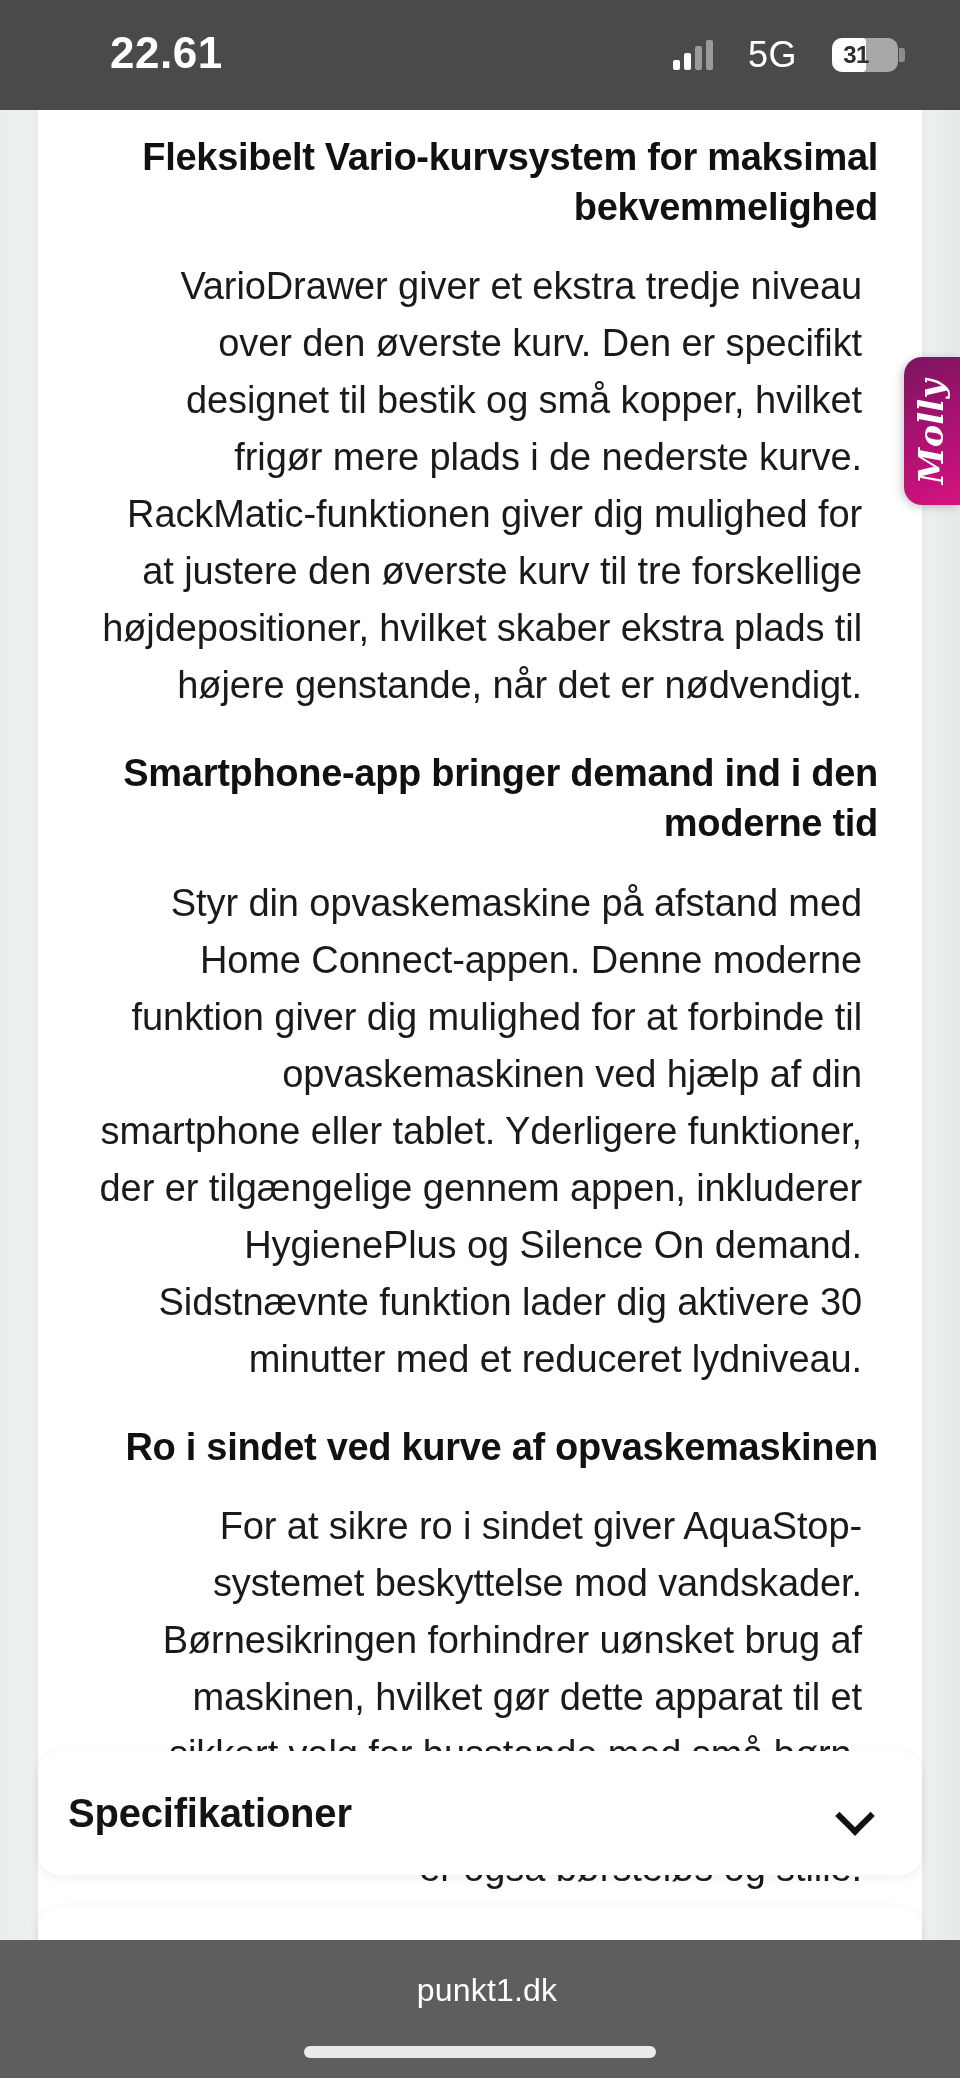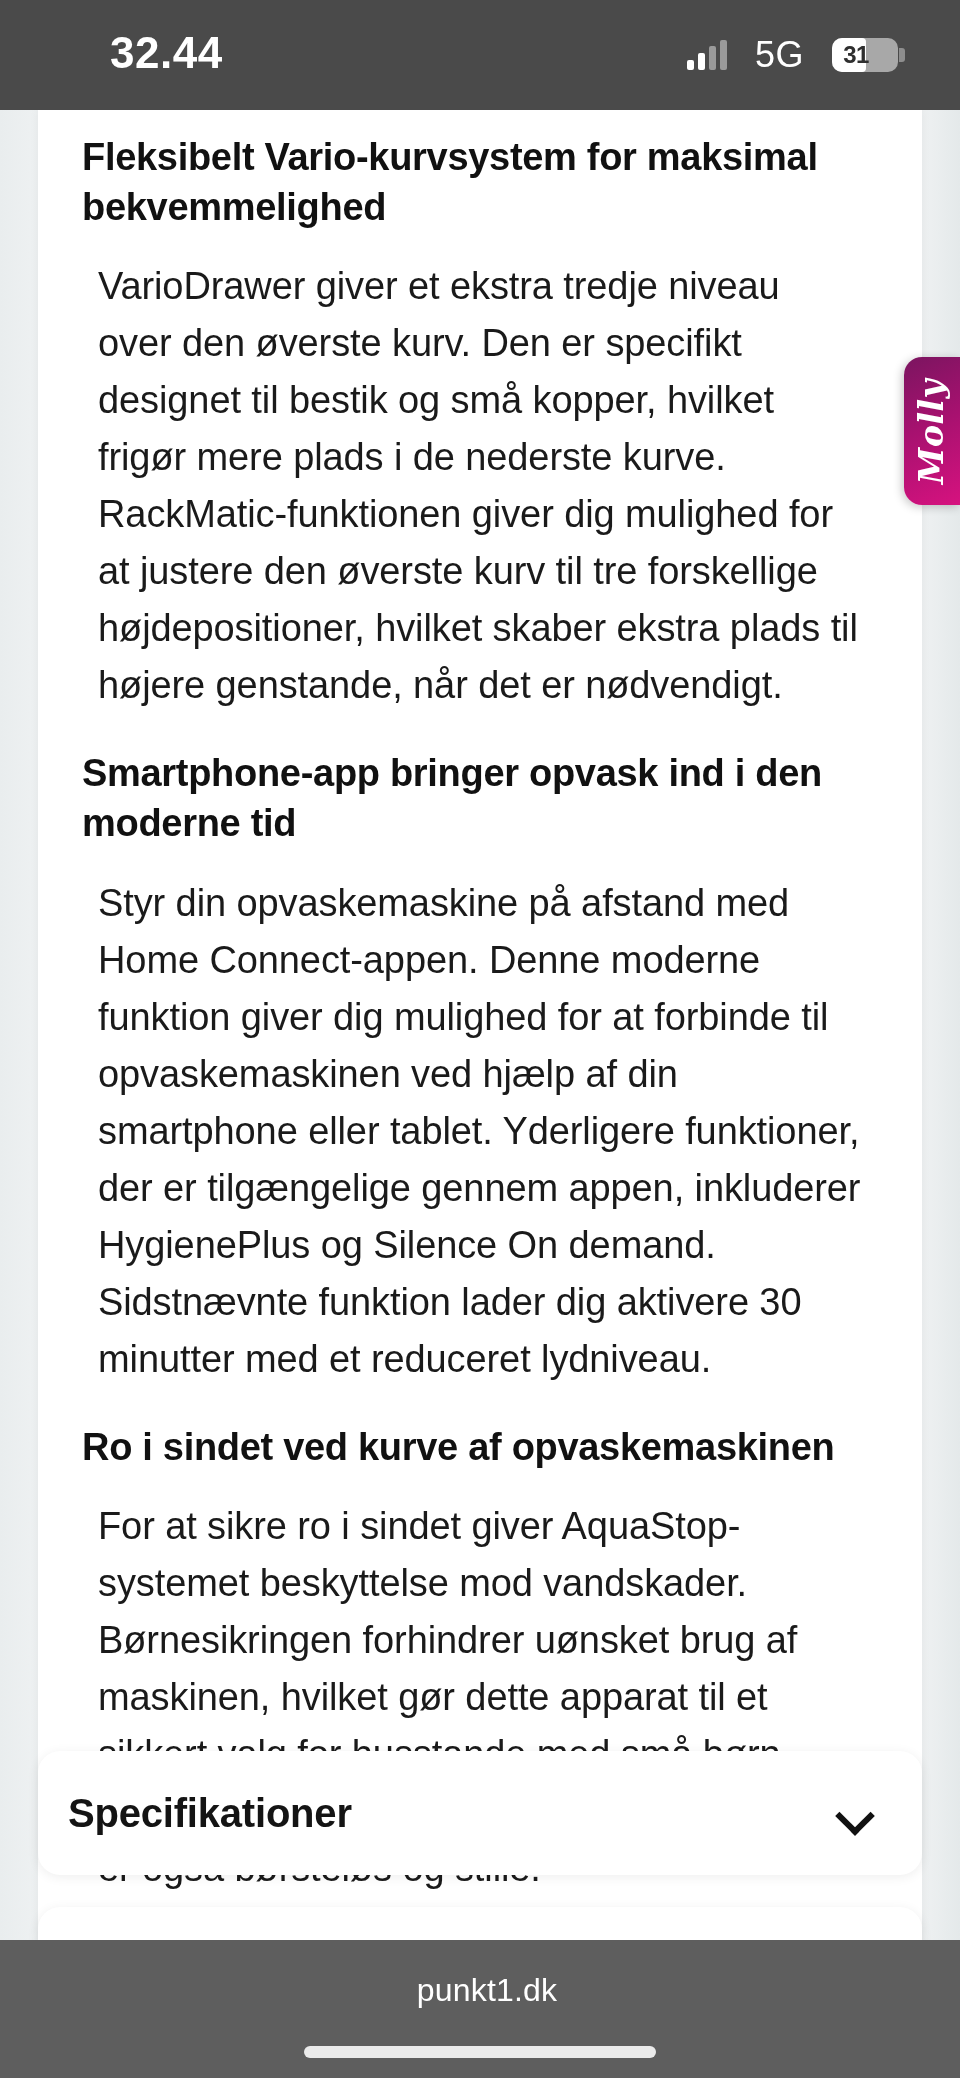--- a/index.html
+++ b/index.html
@@ -37,21 +37,21 @@
     color: #ffffff;
     font-size: 44px;
     font-weight: 600;
     letter-spacing: 0.5px;
     line-height: 1;
     padding-bottom: 4px;
   }
   .status-right {
     display: flex;
     align-items: center;
-    gap: 28px;
+    gap: 35px;
   }
 
   .signal-bars {
     display: flex;
     align-items: flex-end;
     gap: 4px;
     height: 30px;
   }
   .signal-bars i {
     display: block;
@@ -109,20 +109,21 @@
     border-radius: 0 3px 3px 0;
   }
 
   
   .content {
     position: absolute;
     top: 110px;
     left: 0;
     width: 960px;
     bottom: 0;
+    text-align: right;
   }
 
   .card {
     background: #ffffff;
     border-radius: 22px;
     box-shadow: 0 2px 10px rgba(0,0,0,0.055);
   }
 
   .card-article {
     position: absolute;
@@ -255,21 +256,21 @@
     border-radius: 6px;
     background: #ebebeb;
   }
 </style>
 </head>
 <body>
 
 <div class="phone">
 
   <div class="status-bar">
-    <div class="status-time">32.44</div>
+    <div class="status-time">22.61</div>
     <div class="status-right">
       <span class="signal-bars">
         <i></i>
           <i></i>
           <i></i>
           <i></i>
       </span>
       <span class="network-label">5G</span>
       <span class="battery">
         <span class="fill"></span>
@@ -279,21 +280,21 @@
     </div>
   </div>
 
   <div class="content">
 
     <div class="card card-article">
 
       <h2 class="section-heading">Fleksibelt Vario-kurvsystem for maksimal bekvemmelighed</h2>
       <p class="body-text">VarioDrawer giver et ekstra tredje niveau over den øverste kurv. Den er specifikt designet til bestik og små kopper, hvilket frigør mere plads i de nederste kurve. RackMatic-funktionen giver dig mulighed for at justere den øverste kurv til tre forskellige højdepositioner, hvilket skaber ekstra plads til højere genstande, når det er nødvendigt.</p>
 
-      <h2 class="section-heading subsequent">Smartphone-app bringer opvask ind i den moderne tid</h2>
+      <h2 class="section-heading subsequent">Smartphone-app bringer demand ind i den moderne tid</h2>
       <p class="body-text">Styr din opvaskemaskine på afstand med Home Connect-appen. Denne moderne funktion giver dig mulighed for at forbinde til opvaskemaskinen ved hjælp af din smartphone eller tablet. Yderligere funktioner, der er tilgængelige gennem appen, inkluderer HygienePlus og Silence On demand. Sidstnævnte funktion lader dig aktivere 30 minutter med et reduceret lydniveau.</p>
 
       <h2 class="section-heading subsequent">Ro i sindet ved kurve af opvaskemaskinen</h2>
       <p class="body-text">For at sikre ro i sindet giver AquaStop-systemet beskyttelse mod vandskader. Børnesikringen forhindrer uønsket brug af maskinen, hvilket gør dette apparat til et sikkert valg for husstande med små børn. Opvaskemaskinens EcoSilence Drive-motor er også børsteløs og stille.</p>
 
     </div>
 
     <div class="accordion accordion-spec">
       <span class="accordion-title">Specifikationer</span>
       <span class="chevron"></span>

